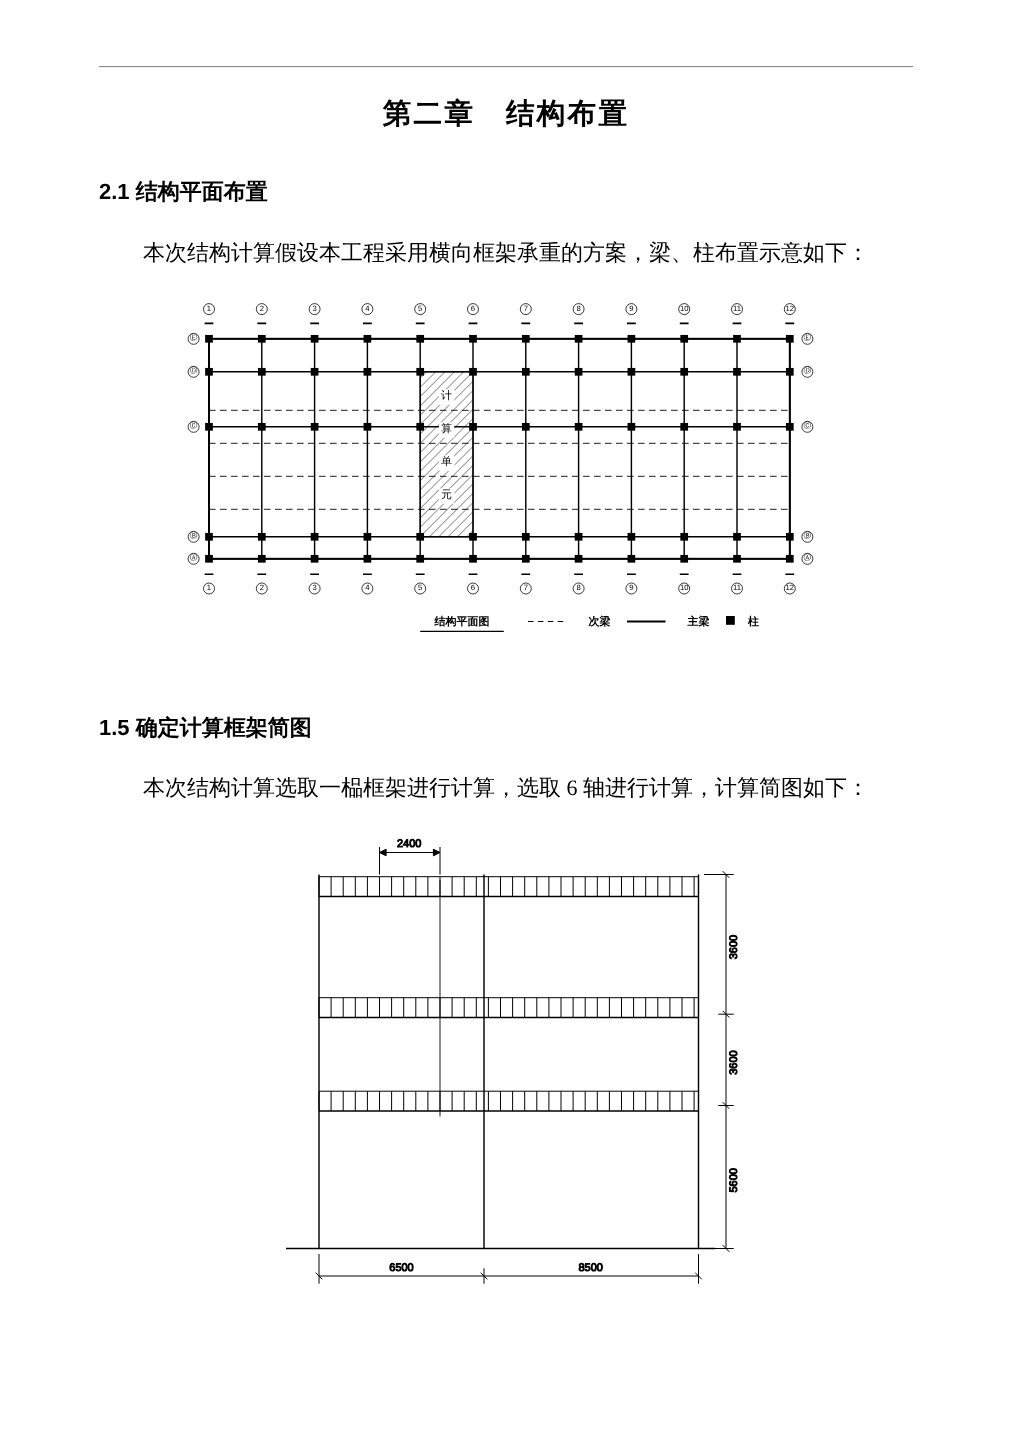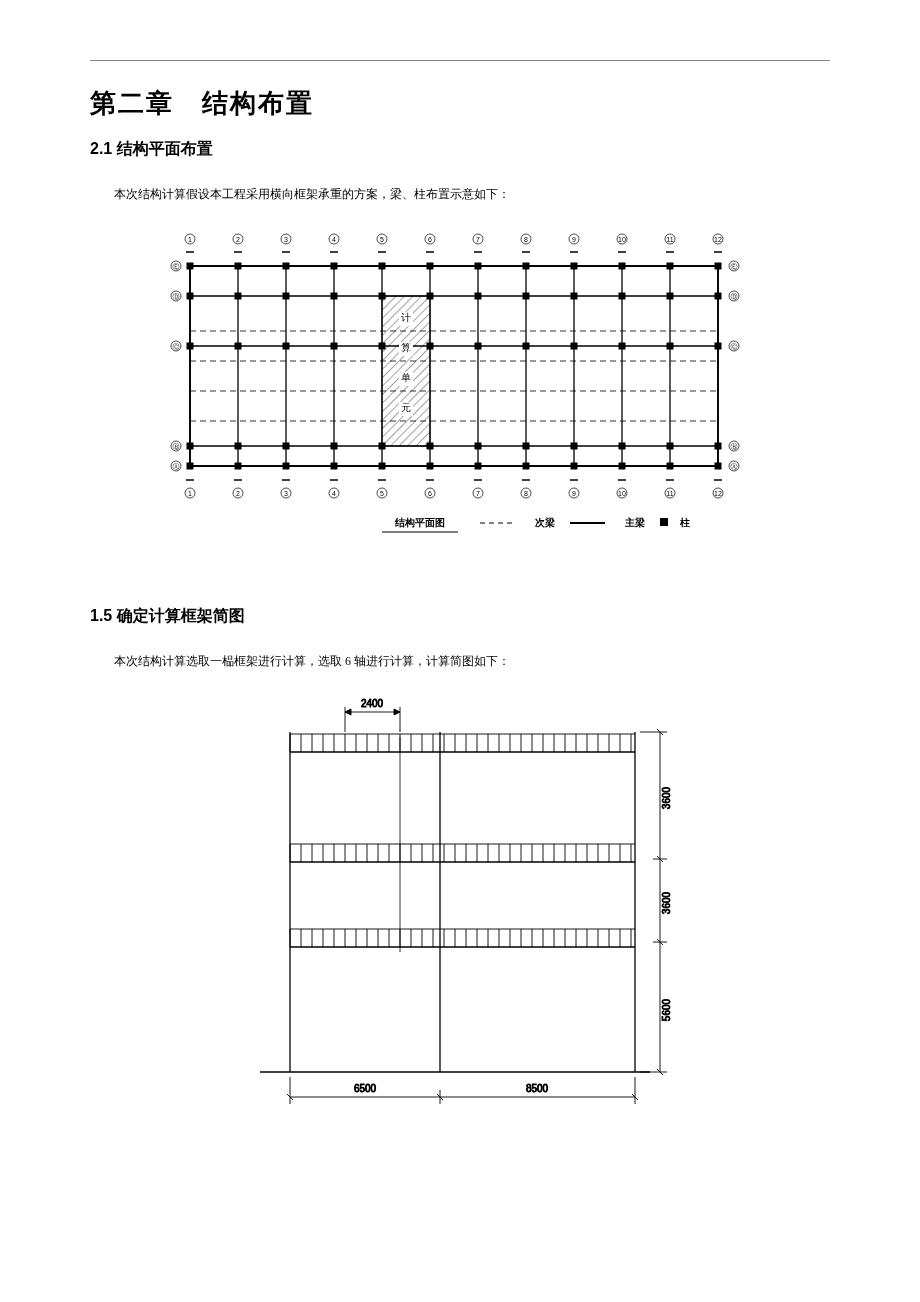--- a/index.html
+++ b/index.html
@@ -12,31 +12,32 @@
     background: #fff;
   }
   .hr-top {
     border-top: 1px solid #888;
     margin-bottom: 25px;
   }
   h1.chapter-title {
     font-family: "SimHei", "黑体", sans-serif;
     font-size: 26px;
     font-weight: bold;
-    margin: 0 0 18px 0;
+    text-align: center;
+    margin: 0 0 40px 0;
     letter-spacing: 2px;
   }
   h2.section-title {
     font-family: "SimHei", "黑体", sans-serif;
-    font-size: 16px;
+    font-size: 20px;
     font-weight: bold;
     margin: 15px 0 10px 0;
   }
   p.body-text {
-    font-size: 12px;
+    font-size: 20px;
     line-height: 1.8;
     text-indent: 2em;
     margin: 24px 0 20px 0;
   }
   .figure {
     display: block;
     margin: 0 auto 50px auto;
   }
   .plan-svg {
     display: block;

